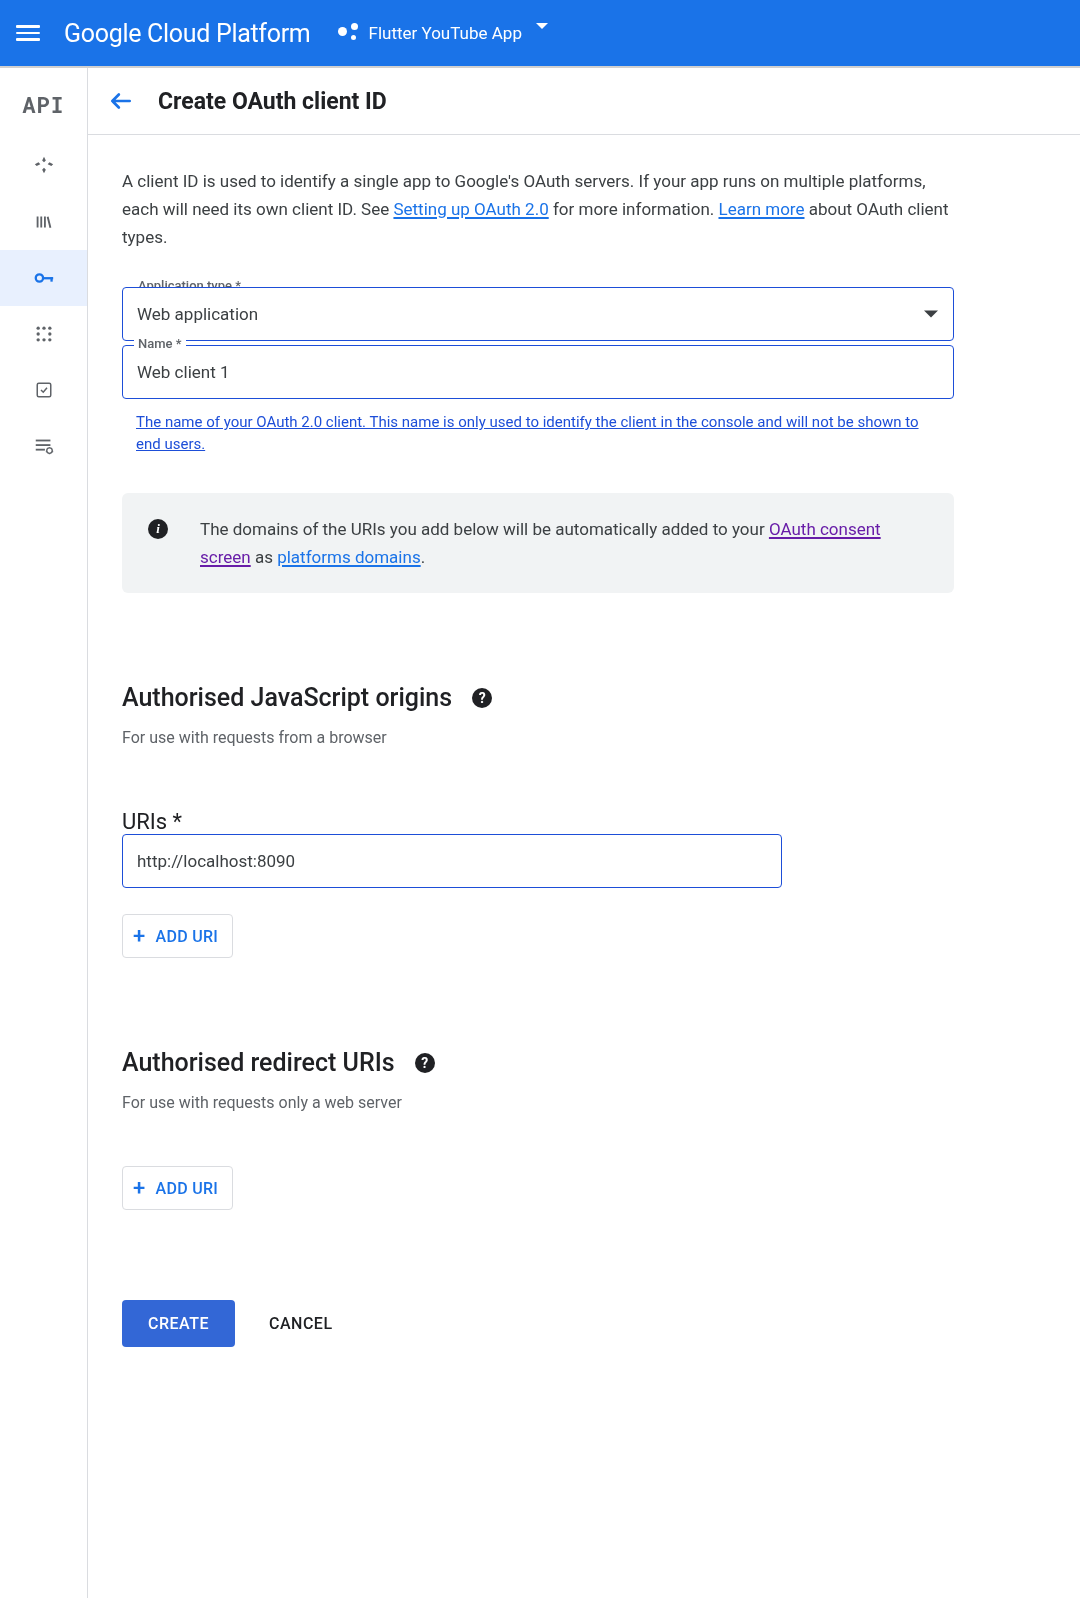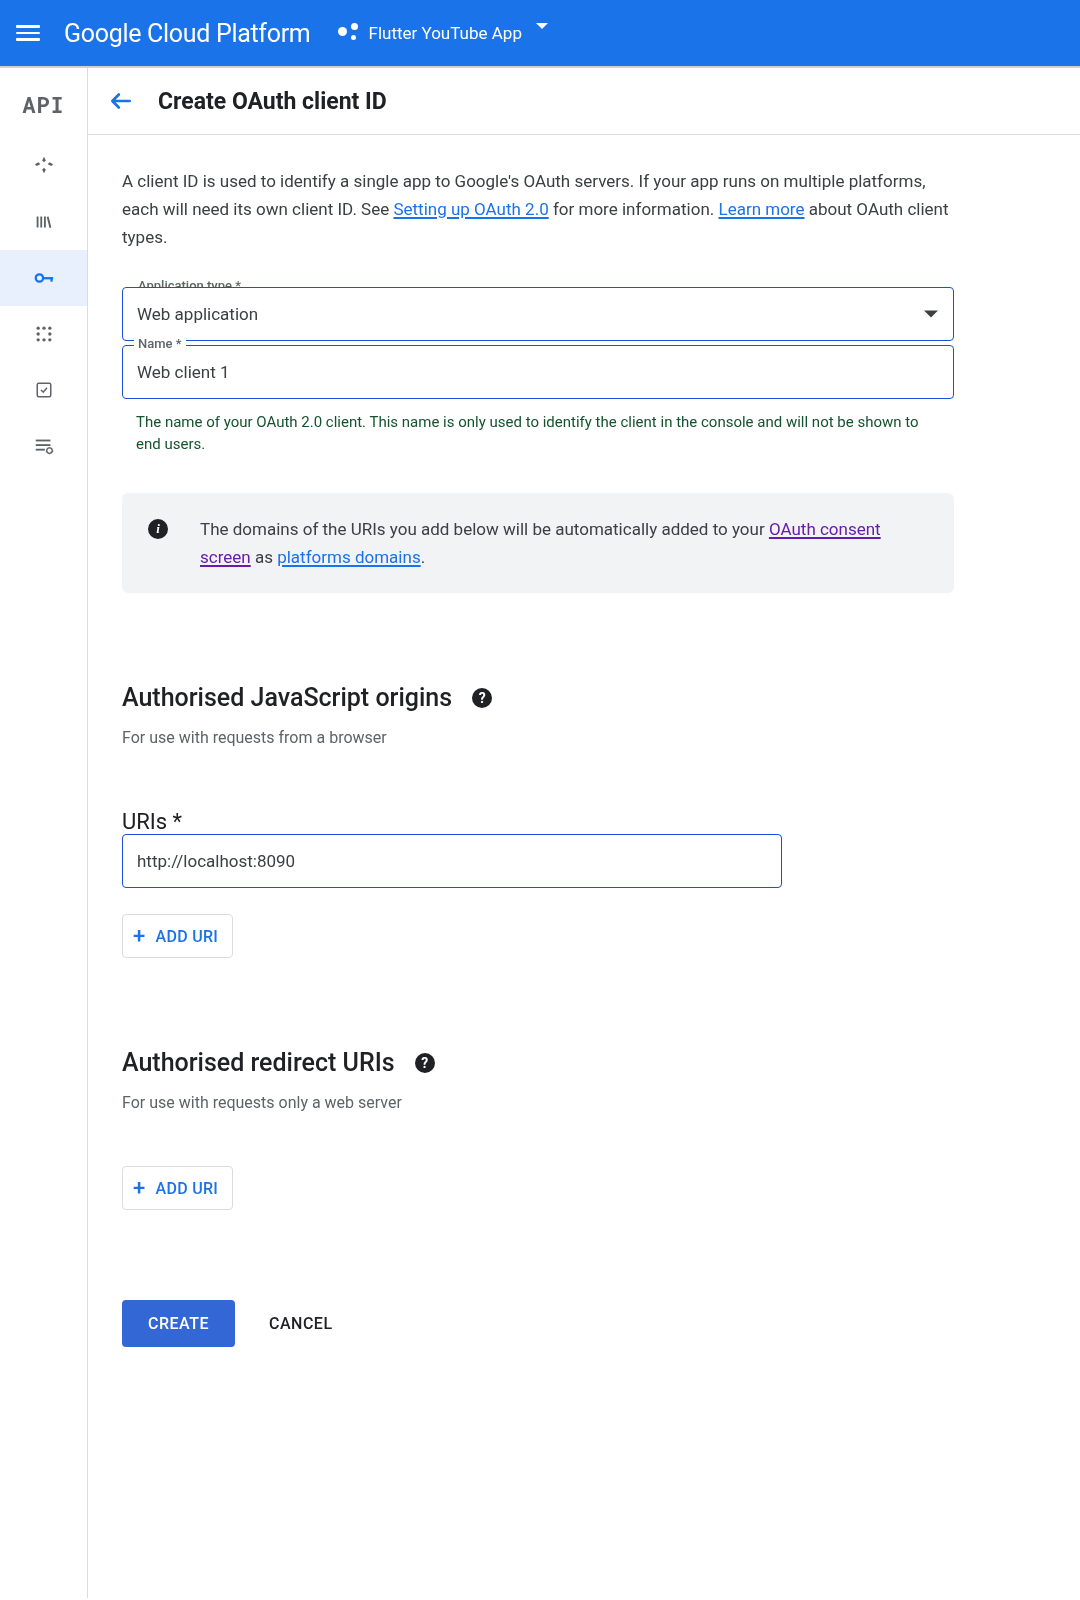--- a/index.html
+++ b/index.html
@@ -187,24 +187,25 @@
       top: 50%;
       transform: translateY(-50%);
       width: 0;
       height: 0;
       border-left: 7px solid transparent;
       border-right: 7px solid transparent;
       border-top: 7px solid #3c4043;
       pointer-events: none;
     }
     .helper-text {
-      color: #14532d;
+      color: #1d4ed8;
       font-size: 15px;
       line-height: 22px;
       padding: 8px 14px 0;
+      text-decoration: underline;
     }
     .info-box {
       background: #f1f3f4;
       border-radius: 6px;
       padding: 22px 26px;
       display: flex;
       align-items: flex-start;
       margin-top: 38px;
     }
     .info-icon {

